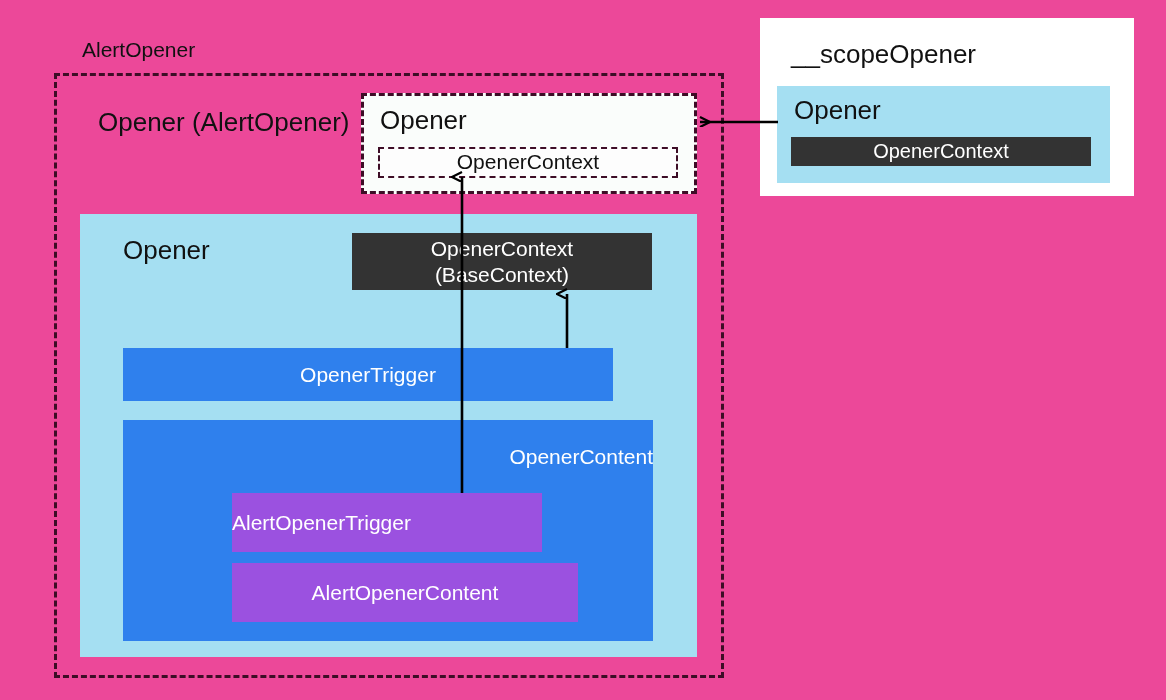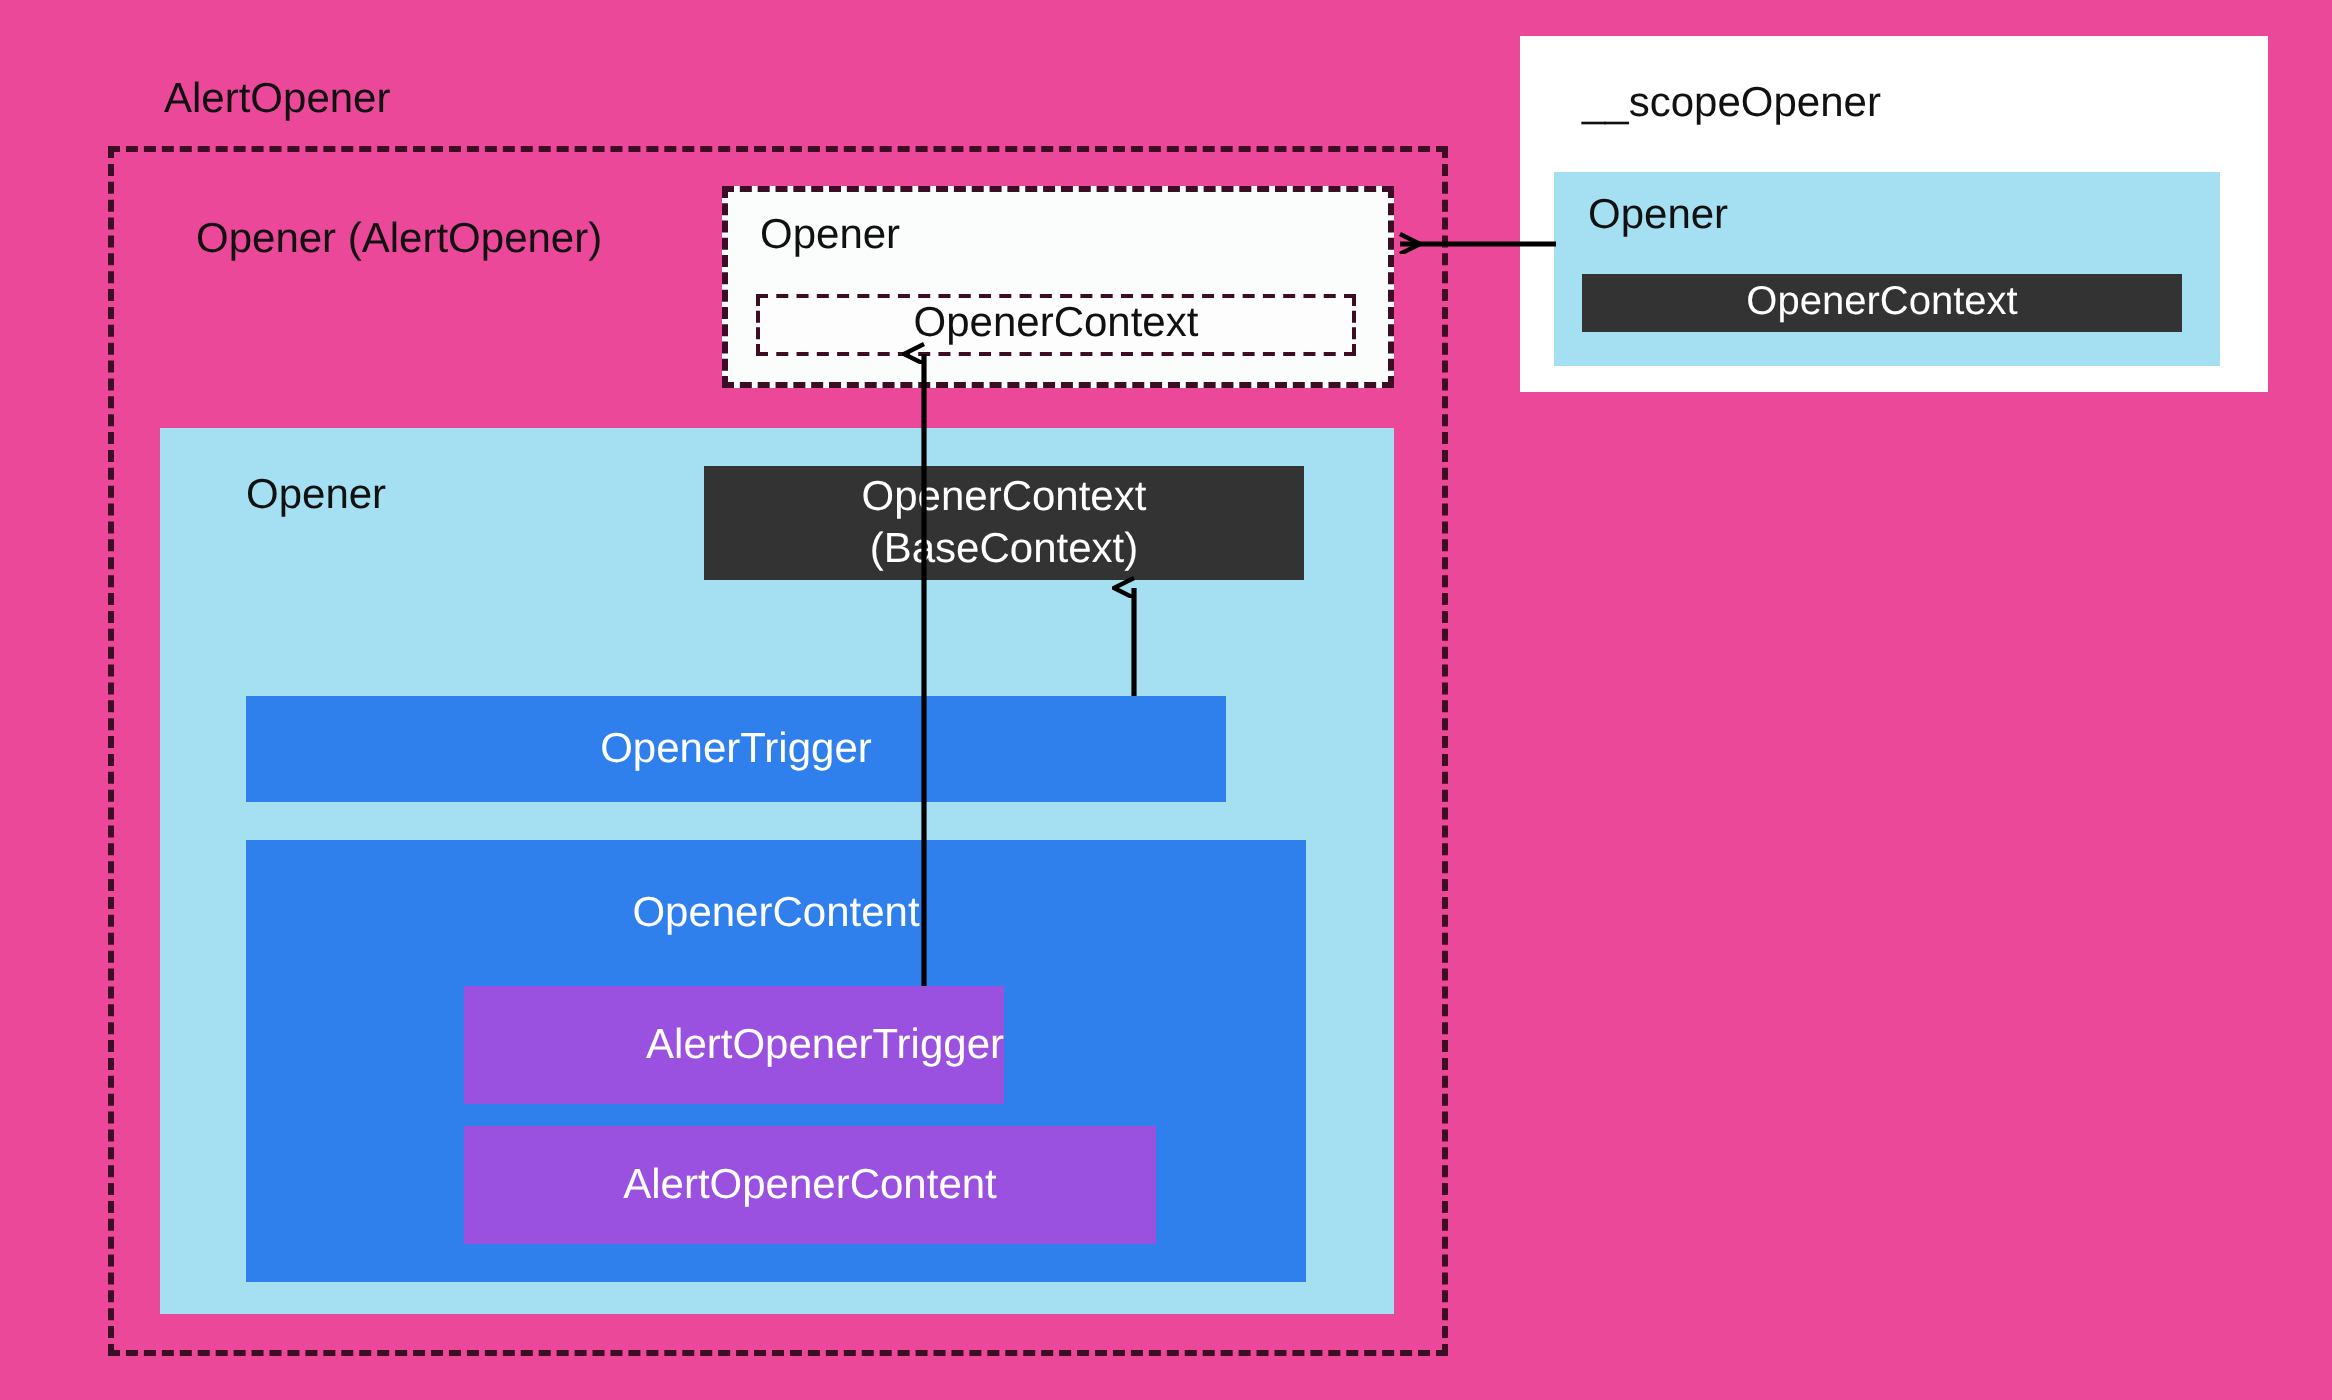--- a/index.html
+++ b/index.html
@@ -15,21 +15,21 @@
     width: 1166px;
     height: 700px;
     background: #ec4899;
     overflow: hidden;
   }
   .abs { position: absolute; box-sizing: border-box; }
 
   
   .label-dark {
     color: #111111;
-    font-size: 21px;
+    font-size: 26px;
     line-height: 1.1;
     white-space: nowrap;
   }
   .label-light {
     color: #ffffff;
     font-size: 21px;
     line-height: 1.22;
     white-space: nowrap;
     text-align: center;
   }
@@ -107,29 +107,29 @@
 
   
   #opener-content {
     left: 123px; top: 420px;
     width: 530px; height: 221px;
     background: #2f80ed;
   }
   #opener-content-label {
     left: 123px; top: 444px;
     width: 530px;
-    text-align: center;
+    text-align: right;
   }
   #alert-opener-trigger {
     left: 232px; top: 493px;
-    width: 270px; height: 59px;
+    width: 310px; height: 59px;
     background: #9b51e0;
     display: flex;
     align-items: center;
-    justify-content: flex-end;
+    justify-content: flex-start;
   }
   #alert-opener-content {
     left: 232px; top: 563px;
     width: 346px; height: 59px;
     background: #9b51e0;
     display: flex;
     align-items: center;
     justify-content: center;
   }
 

